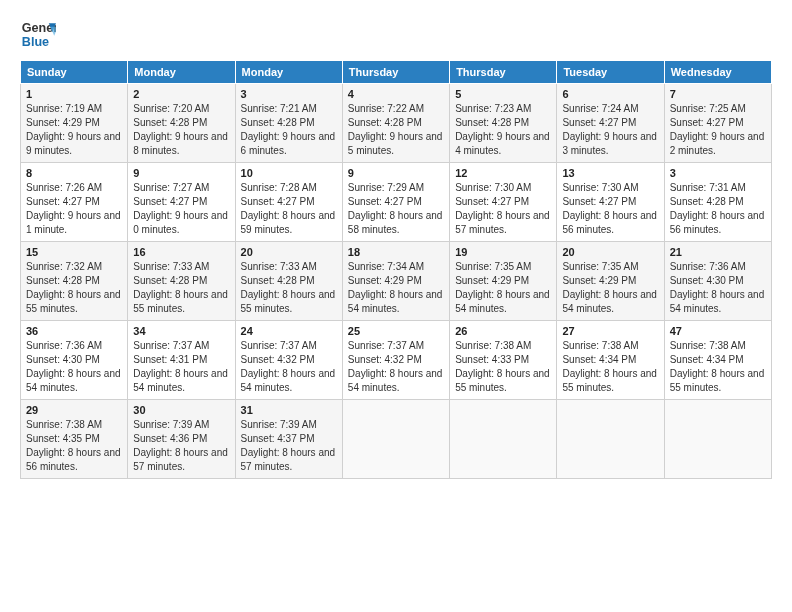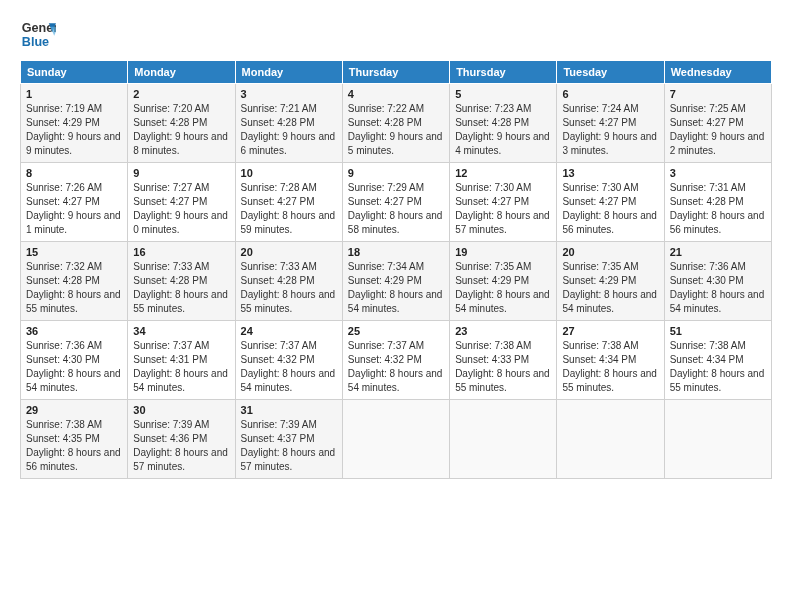--- a/index.html
+++ b/index.html
@@ -221,29 +221,29 @@
           </td>
           <td>
             <span class="day-number">24</span>
             <div class="day-info">Sunrise: 7:37 AM<br>Sunset: 4:32 PM<br>Daylight: 8 hours and 54 minutes.</div>
           </td>
           <td>
             <span class="day-number">25</span>
             <div class="day-info">Sunrise: 7:37 AM<br>Sunset: 4:32 PM<br>Daylight: 8 hours and 54 minutes.</div>
           </td>
           <td>
-            <span class="day-number">23</span>
+            <span class="day-number">26</span>
             <div class="day-info">Sunrise: 7:38 AM<br>Sunset: 4:33 PM<br>Daylight: 8 hours and 55 minutes.</div>
           </td>
           <td>
             <span class="day-number">27</span>
             <div class="day-info">Sunrise: 7:38 AM<br>Sunset: 4:34 PM<br>Daylight: 8 hours and 55 minutes.</div>
           </td>
           <td>
-            <span class="day-number">51</span>
+            <span class="day-number">47</span>
             <div class="day-info">Sunrise: 7:38 AM<br>Sunset: 4:34 PM<br>Daylight: 8 hours and 55 minutes.</div>
           </td>
         </tr>
         <tr>
           <td>
             <span class="day-number">29</span>
             <div class="day-info">Sunrise: 7:38 AM<br>Sunset: 4:35 PM<br>Daylight: 8 hours and 56 minutes.</div>
           </td>
           <td>
             <span class="day-number">30</span>

